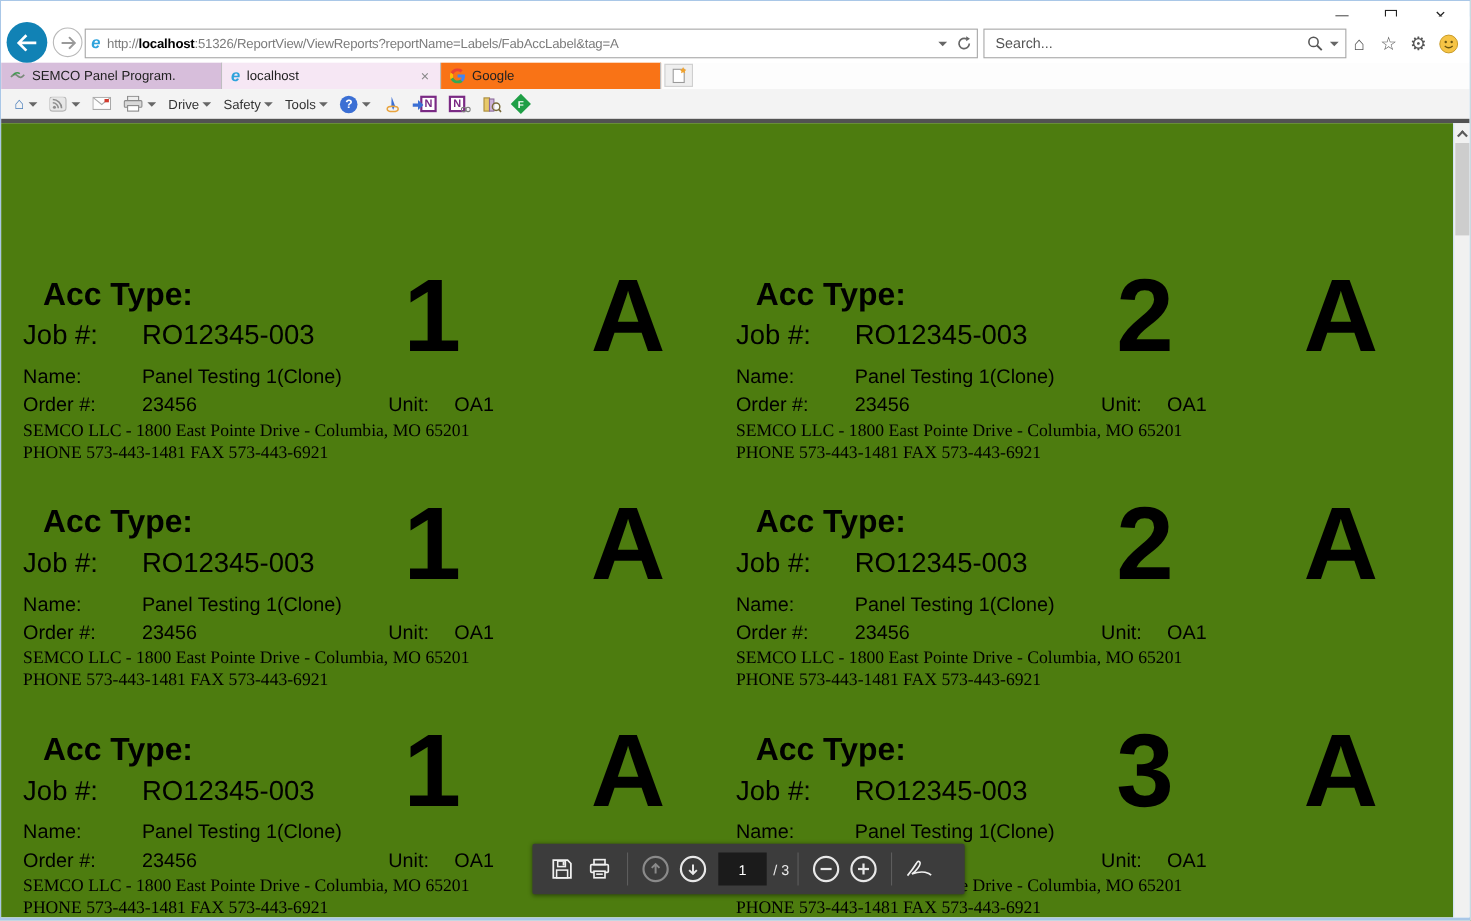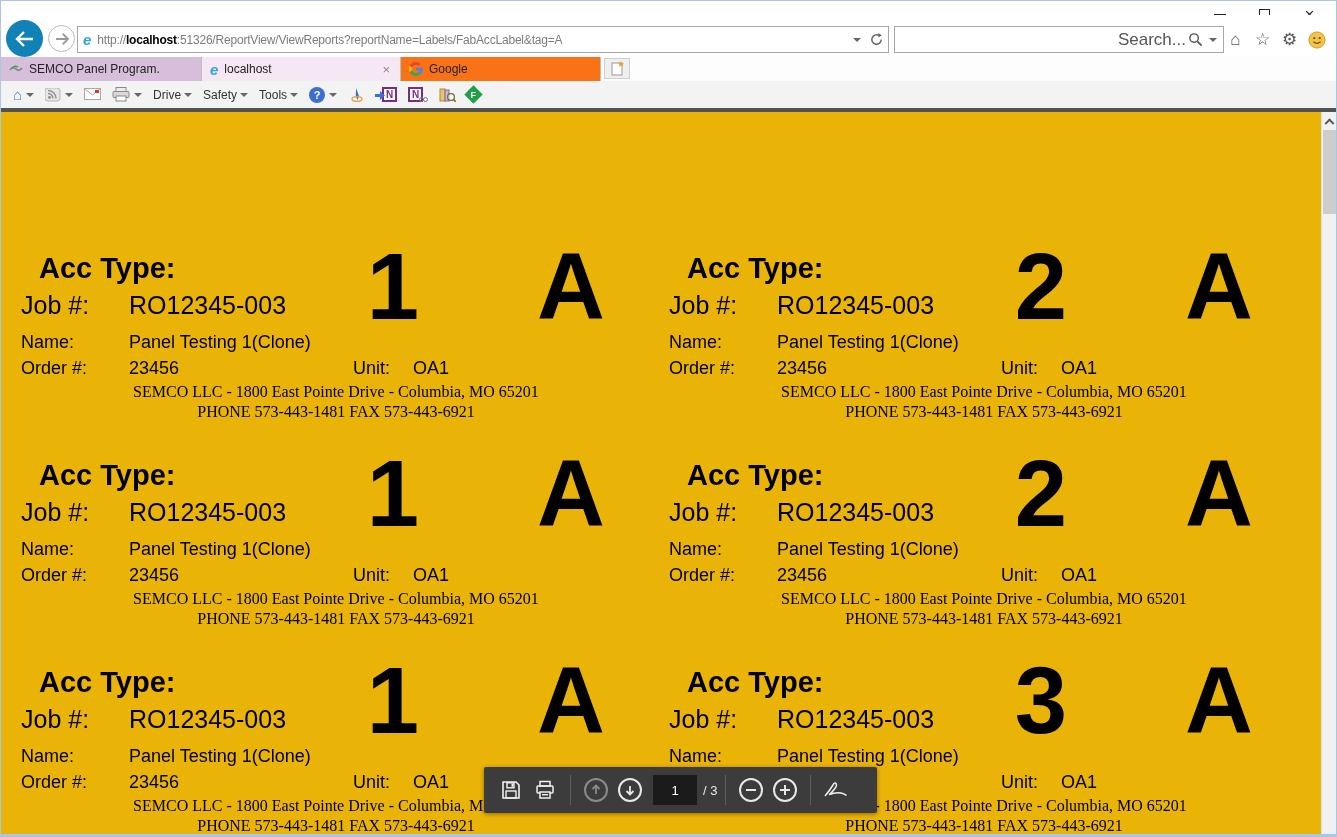--- a/index.html
+++ b/index.html
@@ -41,23 +41,22 @@
   .url-text { font-size:12px; letter-spacing:-0.2px; white-space:nowrap; overflow:hidden; flex:1; }
   .url-scheme, .url-rest { color:#7c7c7c; }
   .url-host { color:#000; font-weight:bold; }
   .caret { width:0; height:0; border-left:4px solid transparent; border-right:4px solid transparent; border-top:4px solid #666; display:inline-block; }
   .addr-caret { margin:0 8px 0 4px; }
   .search-box {
     position:absolute; left:893px; top:11px; width:330px; height:27px;
     border:1px solid #a7a7a7; background:#fff; display:flex; align-items:center; padding:0 6px 0 8px;
   }
   .search-box input {
-    border:none; outline:none; flex:1; font-size:17px; color:#333;
+    border:none; outline:none; flex:1; font-size:13px; color:#333;
     font-family:"Liberation Sans", sans-serif;
-    text-align:right;
   }
   .search-box input::placeholder { color:#555; }
   .nav-icons { position:absolute; right:6px; top:11px; display:flex; align-items:center; height:27px; }
   .nav-ico { width:27px; height:26px; display:flex; align-items:center; justify-content:center; font-size:17px; color:#555; }
 
   
   .tabbar { position:absolute; top:56px; left:0; right:0; height:24px; background:#fdfdfd; display:flex; }
   .tab { height:24px; display:flex; align-items:center; padding:0 8px; font-size:12px; color:#222; border-right:1px solid #bdbdbd; }
   .tab-semco { width:201px; background:#d7bedb; }
   .tab-localhost { width:199px; background:#f6e7f4; }
@@ -72,36 +71,36 @@
   .cmd-caret { margin-left:4px; }
   .cmd-label { margin-right:3px; }
   .help-circle { width:16px; height:16px; border-radius:50%; background:#3b6fd4; color:#fff; font-size:11px; font-weight:bold; display:flex; align-items:center; justify-content:center; }
   .n-box { width:15px; height:15px; border:2px solid #7a2a84; color:#7a2a84; font-weight:bold; font-size:10px; display:flex; align-items:center; justify-content:center; background:#fff; }
   .f-diamond { width:13px; height:13px; background:#1f9f46; transform:rotate(45deg); display:flex; align-items:center; justify-content:center; }
   .f-diamond span { transform:rotate(-45deg); color:#fff; font-size:9px; font-weight:bold; }
 
   .dark-divider { position:absolute; top:107px; left:0; right:0; height:4px; background:#525252; }
 
   
-  .content { position:absolute; top:111px; left:0; right:15px; bottom:0; background:#eab308; overflow:hidden; }
+  .content { position:absolute; top:111px; left:0; right:15px; bottom:0; background:#4d7c0f; overflow:hidden; }
   .labels-grid { position:absolute; inset:0; }
   .label-cell { position:absolute; width:630px; height:170px; color:#000; }
   .lrow { position:absolute; left:0; right:0; display:flex; align-items:baseline; white-space:nowrap; }
   .r1 { top:0; }
   .acc { font-size:29px; font-weight:bold; padding-left:18px; }
   .r2 { top:39px; font-size:25px; }
   .r3 { top:80px; font-size:18px; }
   .r4 { top:106px; font-size:18px; }
   .llab { width:97px; flex:none; }
   .r2 .llab { width:97px; }
   .lval { margin-left:11px; }
   .unitlab { position:absolute; left:332px; }
   .unitval { position:absolute; left:392px; }
   .r5 { top:131px; } .r6 { top:151px; }
-  .serif { font-family:"Liberation Serif", serif; font-size:16px; display:block; text-align:center; }
+  .serif { font-family:"Liberation Serif", serif; font-size:16px; display:block; }
   .bignum, .bigletter {
     position:absolute; top:-12px; font-size:94px; font-weight:bold; line-height:1;
     text-align:center; font-family:"Liberation Sans", sans-serif;
   }
   .bignum { left:322px; width:100px; }
   .bigletter { left:492px; width:116px; }
 
   
   .scrollbar { position:absolute; top:111px; right:0; width:15px; bottom:0; background:#f1f1f1; border-left:1px solid #cfe3f6; }
   .scroll-btn { height:16px; display:flex; align-items:center; justify-content:center; }

